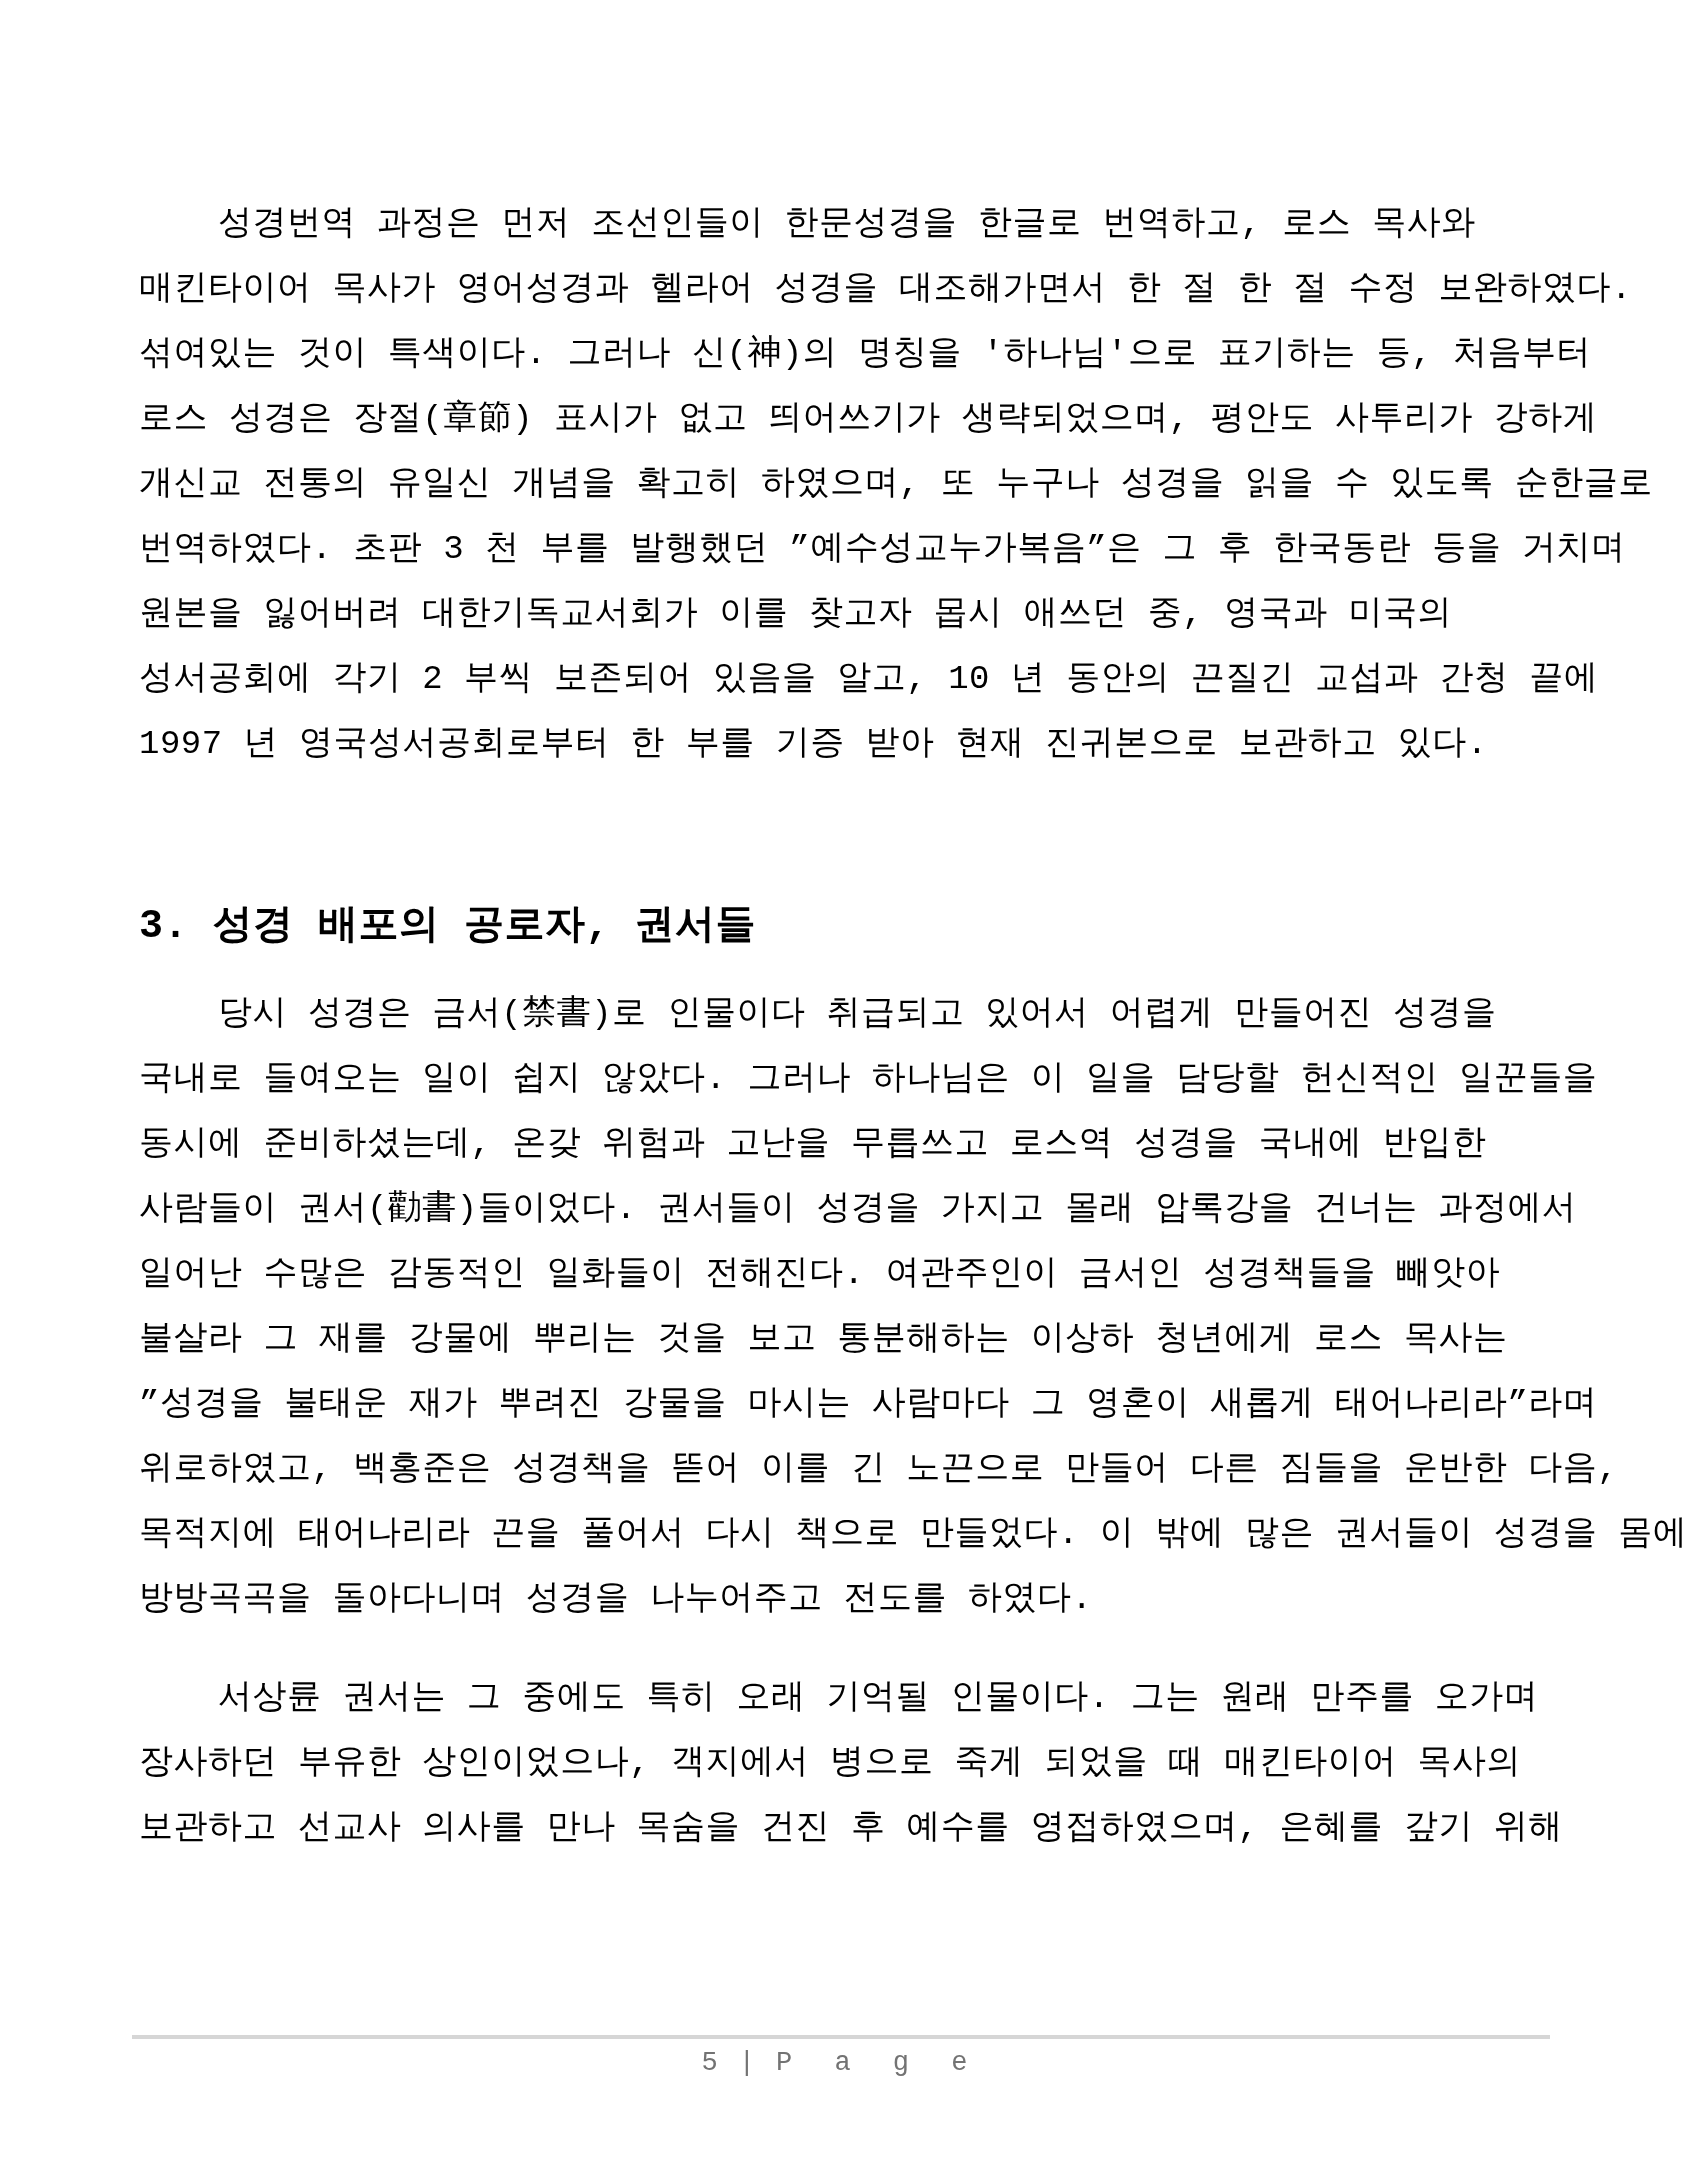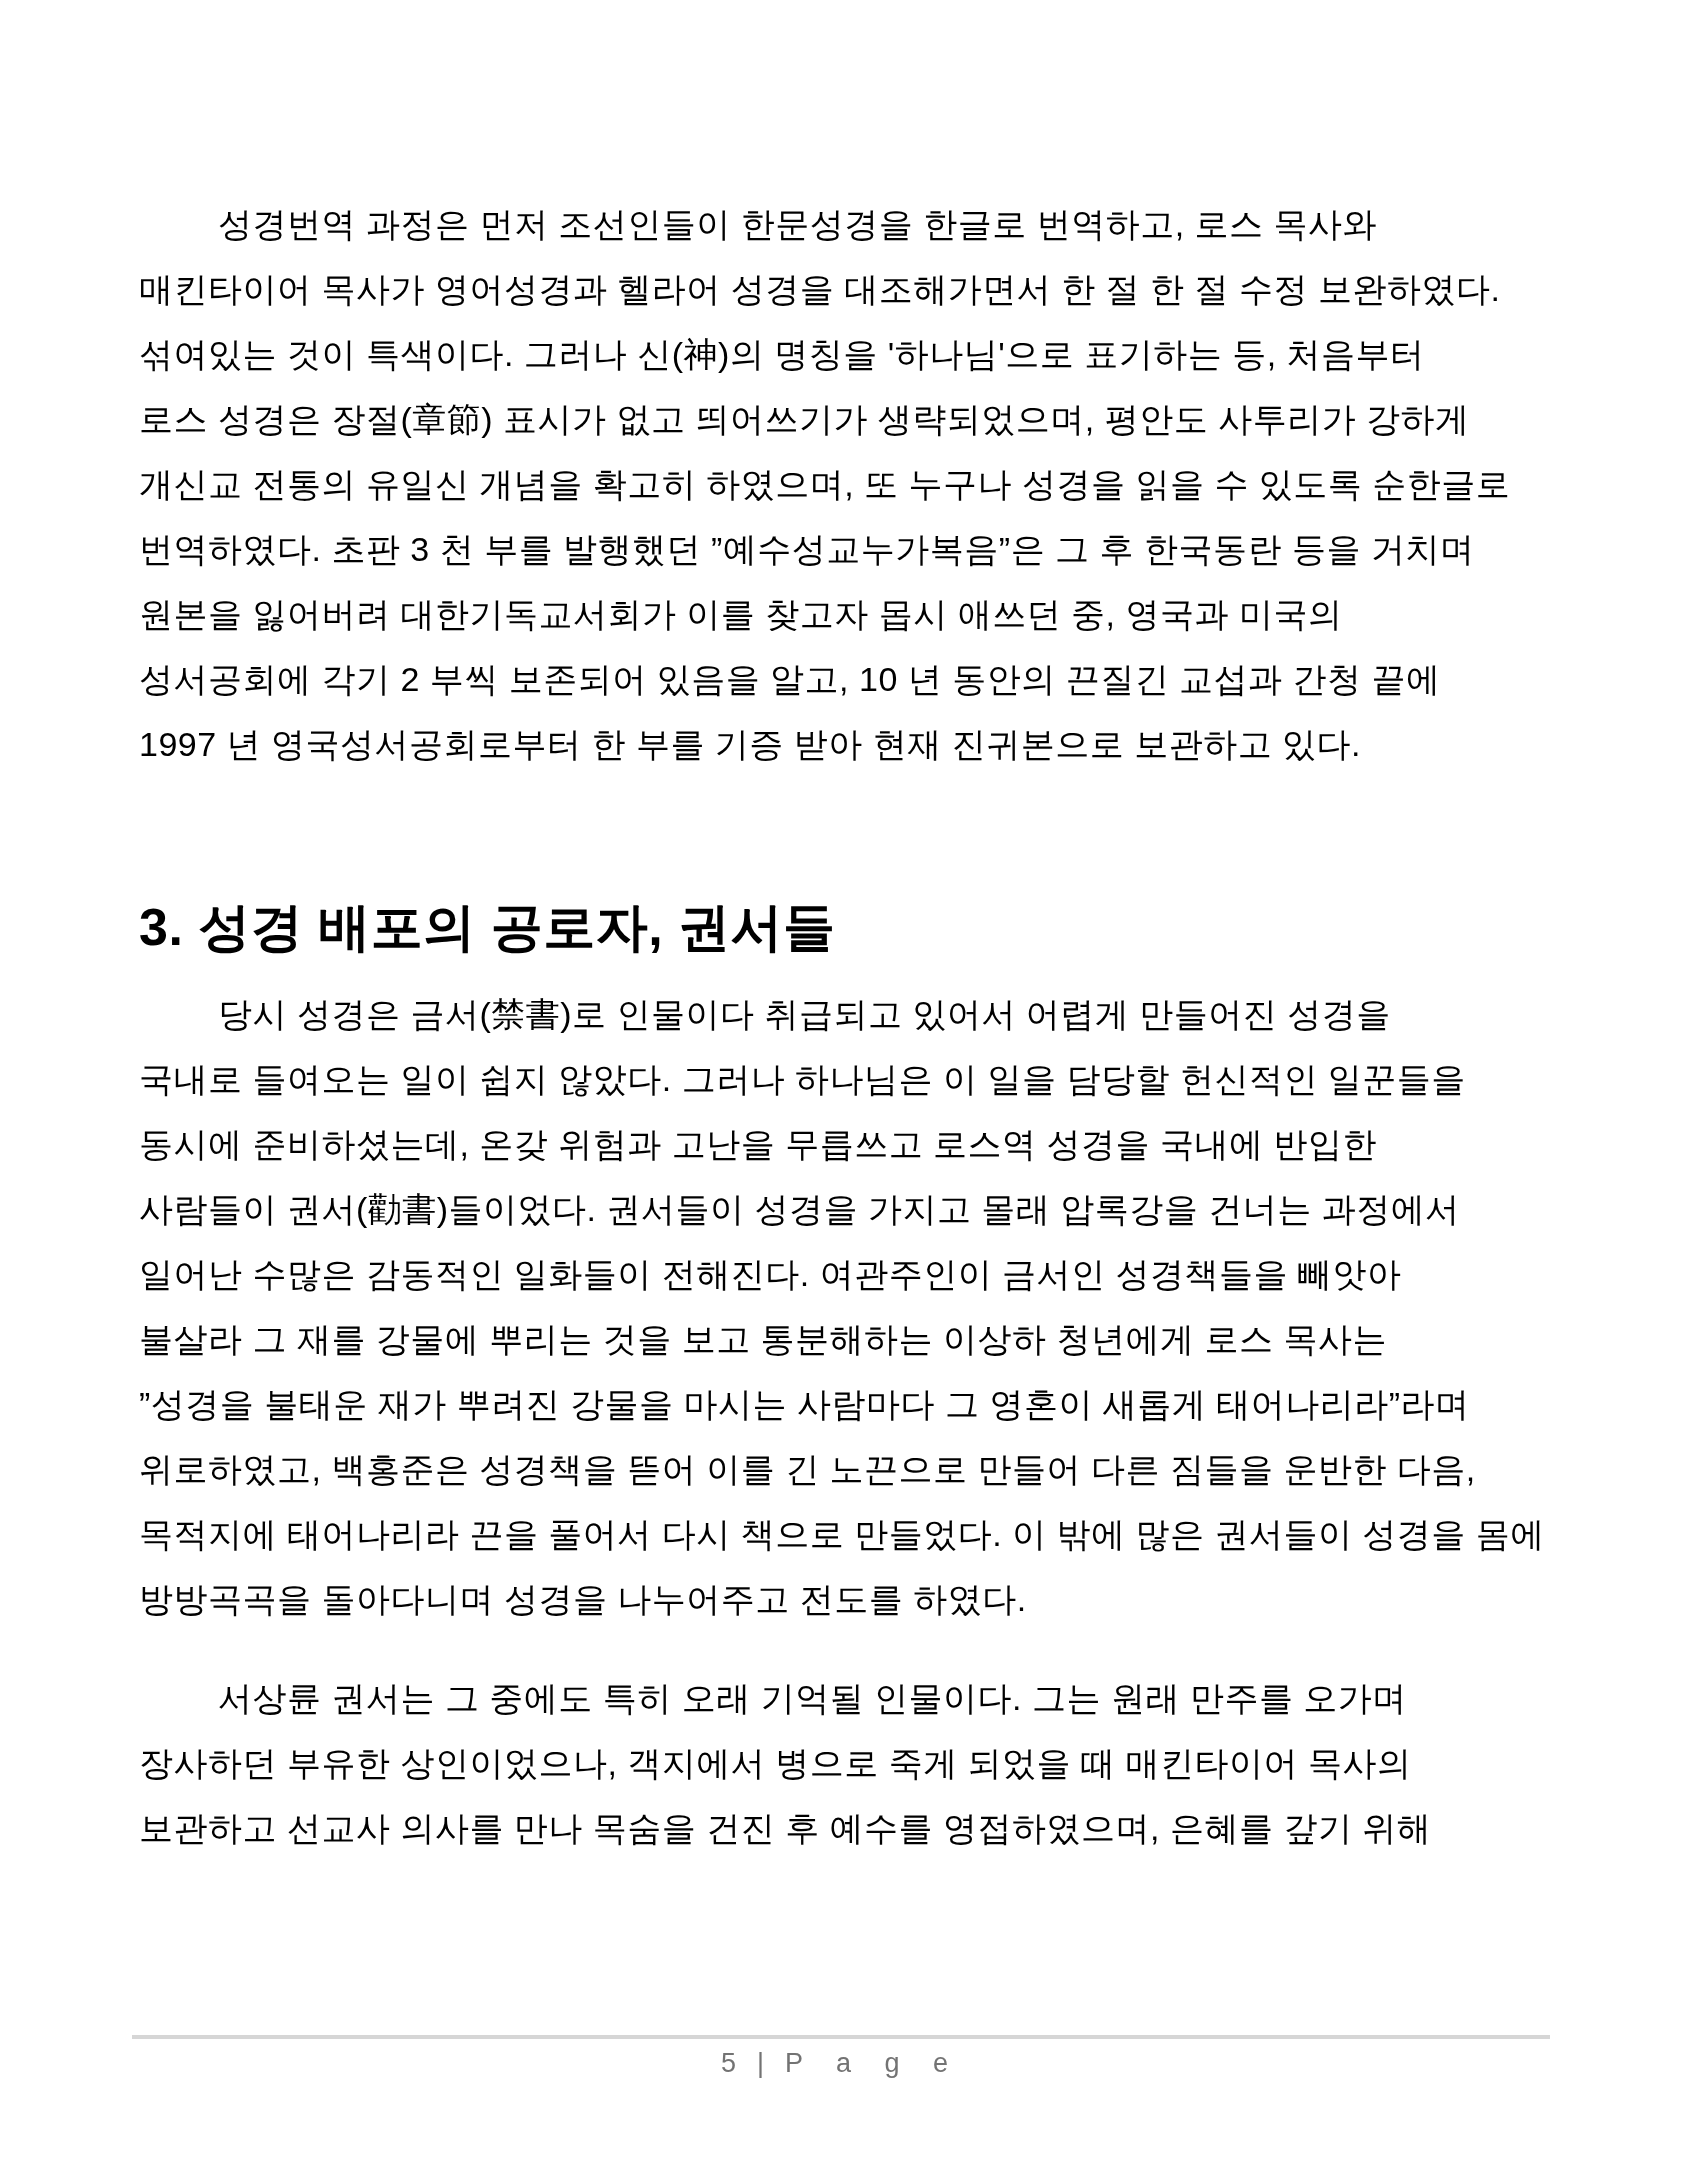--- a/index.html
+++ b/index.html
@@ -5,21 +5,21 @@
   html, body {
     margin: 0;
     padding: 0;
     background: #ffffff;
   }
   .page {
     position: relative;
     width: 1683px;
     height: 2178px;
     background: #ffffff;
-    font-family: Liberation Sans, sans-serif;
+    font-family: Liberation Mono, monospace;
     color: #000000;
     overflow: hidden;
   }
   .content {
     position: absolute;
     left: 139px;
     top: 192px;
     width: 1109px;
   }
   .para {
@@ -33,21 +33,21 @@
     font-size: 34px;
     letter-spacing: 0.5px;
     white-space: nowrap;
     color: #000000;
   }
   .line.indent {
     padding-left: 79px;
   }
   .section-heading {
     margin: 125px 0 30px 0;
-    font-size: 52px;
+    font-size: 40px;
     line-height: 50px;
     font-weight: bold;
     color: #000000;
     letter-spacing: 0.5px;
   }
   .para-3 {
     margin-top: 34px;
   }
   .footer {
     position: absolute;

